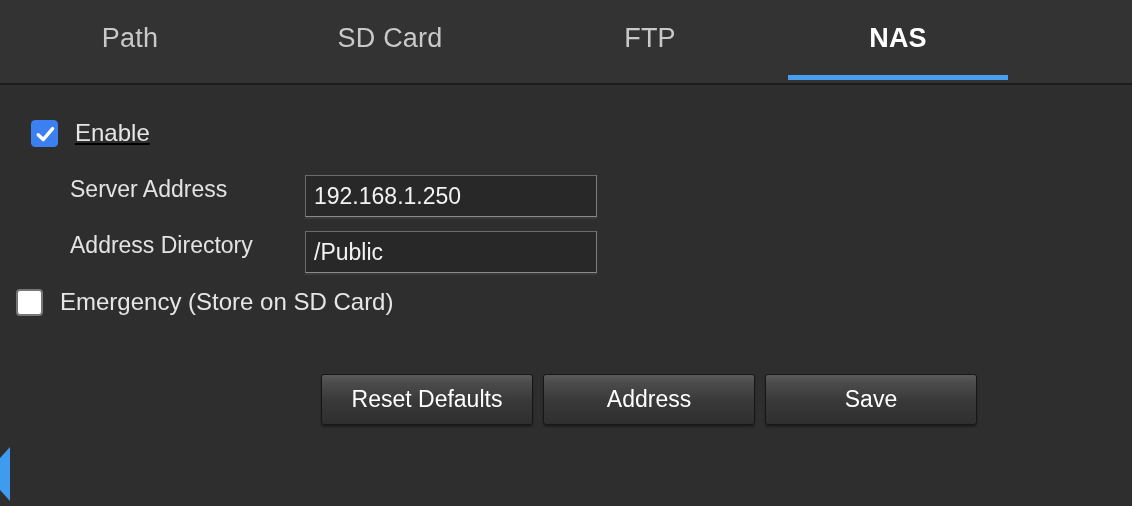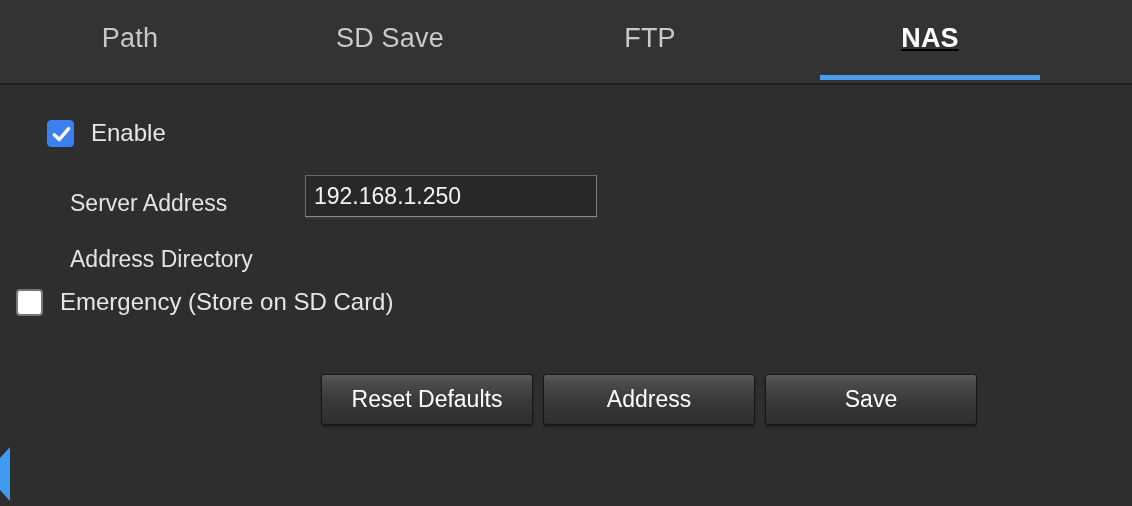--- a/index.html
+++ b/index.html
@@ -65,37 +65,38 @@
     height: 5px;
     background: transparent;
   }
   .tab.active .tab-underline {
     background: #4a9eee;
   }
 
   .tab-path   { left: 40px;  width: 180px; }
   .tab-sdcard { left: 280px; width: 220px; }
   .tab-ftp    { left: 560px; width: 180px; }
-  .tab-nas    { left: 820px; width: 220px; text-decoration: underline; }
+  .tab-nas    { left: 788px; width: 220px; }
 
   
   .content {
     position: relative;
     height: 421px;
     background: #2e2e2e;
   }
 
   
   .enable-row {
     position: absolute;
-    left: 47px;
+    left: 31px;
     top: 34px;
     display: flex;
     align-items: center;
     cursor: pointer;
+    text-decoration: underline;
   }
   .cb {
     width: 27px;
     height: 27px;
     border-radius: 4px;
     box-sizing: border-box;
     flex: 0 0 auto;
     position: relative;
   }
   .cb.checked {
@@ -118,21 +119,21 @@
     line-height: 28px;
     white-space: nowrap;
   }
 
   
   .field-row {
     position: absolute;
     left: 70px;
     height: 42px;
     display: flex;
-    align-items: flex-end;
+    align-items: flex-start;
   }
   .field-row.row-server { top: 90px; }
   .field-row.row-remote { top: 146px; }
 
   .field-label {
     width: 235px;
     font-size: 23px;
     color: #e3e3e3;
     line-height: 28px;
     white-space: nowrap;
@@ -214,21 +215,21 @@
 
   <div class="tabbar">
     <div class="tabs">
 
       <div class="tab tab-path">
         <span class="tab-label">Path</span>
         <span class="tab-underline"></span>
       </div>
 
       <div class="tab tab-sdcard">
-        <span class="tab-label">SD Save</span>
+        <span class="tab-label">SD Card</span>
         <span class="tab-underline"></span>
       </div>
 
       <div class="tab tab-ftp">
         <span class="tab-label">FTP</span>
         <span class="tab-underline"></span>
       </div>
 
       <div class="tab tab-nas active">
         <span class="tab-label">NAS</span>
@@ -251,20 +252,23 @@
 
     <div class="field-row row-server">
       <span class="field-label">Server Address</span>
       <div class="field-input">
         <span class="field-input-text">192.168.1.250</span>
       </div>
     </div>
 
     <div class="field-row row-remote">
       <span class="field-label">Address Directory</span>
+      <div class="field-input">
+        <span class="field-input-text">/Public</span>
+      </div>
     </div>
 
     <div class="emergency-row">
       <span class="cb unchecked"></span>
       <span class="cb-label">Emergency (Store on SD Card)</span>
     </div>
 
     <div class="buttons">
       <div class="btn">Reset Defaults</div>
       <div class="btn">Address</div>

